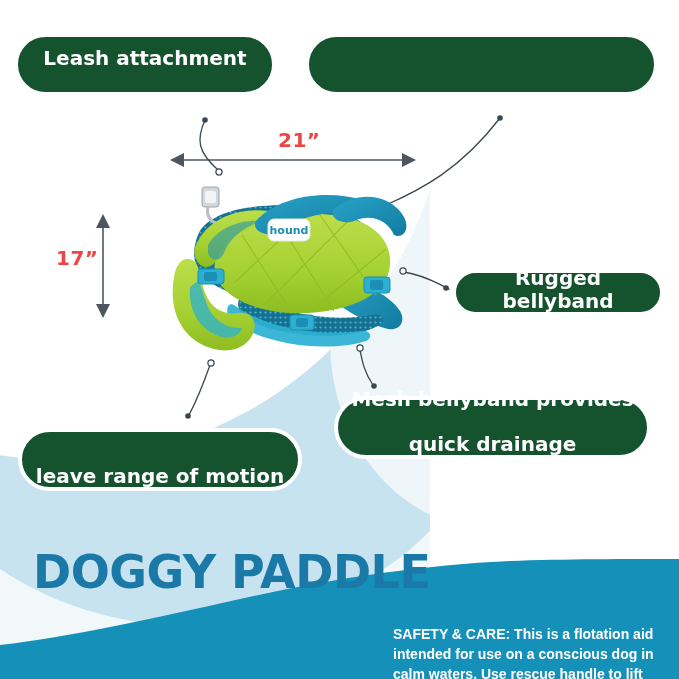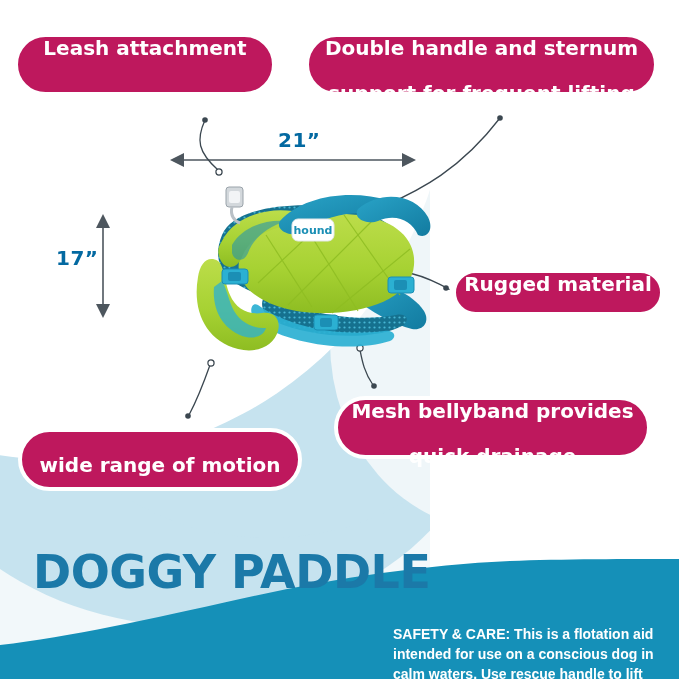--- a/index.html
+++ b/index.html
@@ -39,32 +39,32 @@
     position:absolute;left:330px;top:60px;width:330px;height:470px;
     background:#eff6f9;border-radius:50% 50% 50% 50%/60% 60% 40% 40%;
   }
 
   
   .bottom-band{position:absolute;left:0;bottom:0;width:679px;height:120px;}
   .bottom-band svg{display:block;width:679px;height:120px;}
 
   
   .dim-label{
-    position:absolute;color:#0369a1;font-weight:bold;
+    position:absolute;color:#ef4444;font-weight:bold;
     font-family:"DejaVu Sans",sans-serif;letter-spacing:.5px;
   }
   #dim-w-label{left:278px;top:128px;font-size:20px;}
   #dim-h-label{left:56px;top:246px;font-size:20px;}
   .measure-svg{position:absolute;left:0;top:0;width:679px;height:679px;pointer-events:none;}
 
   
   .pill{
-    position:absolute;background:#be185d;color:#ffffff;
+    position:absolute;background:#14532d;color:#ffffff;
     border:4px solid #ffffff;border-radius:40px;
-    display:flex;align-items:flex-start;justify-content:center;text-align:center;
+    display:flex;align-items:flex-end;justify-content:center;text-align:center;
     font-family:"DejaVu Sans",sans-serif;font-weight:bold;
     line-height:1.12;box-sizing:border-box;
   }
   .pill span{display:block;padding:0 6px;}
 
   #callout-leash{left:14px;top:33px;width:262px;height:63px;font-size:20px;}
   #callout-handle{left:305px;top:33px;width:353px;height:63px;font-size:20px;}
   #callout-rugged{left:452px;top:269px;width:212px;height:47px;font-size:20px;}
   #callout-mesh{left:334px;top:396px;width:317px;height:63px;font-size:20px;}
   #callout-open{left:18px;top:428px;width:284px;height:63px;font-size:20px;}
@@ -78,21 +78,21 @@
   #headline div{white-space:nowrap;}
 
   
   #safety{
     position:absolute;left:393px;top:625px;width:272px;
     color:#ffffff;font-family:"Liberation Sans",sans-serif;
     font-size:14px;line-height:1.42;font-weight:bold;
   }
 
   
-  #product{position:absolute;left:162px;top:165px;width:280px;height:215px;text-align:right;}
+  #product{position:absolute;left:138px;top:165px;width:280px;height:215px;text-align:right;}
   #product svg{display:block;}
 </style>
 </head>
 <body>
 
 <div id="stage">
 
   <div class="bg-pale"></div>
   <div class="bg-pale2"></div>
   <div class="bg-blob"></div>
@@ -239,40 +239,39 @@
   </div>
 
   <div class="pill" id="callout-leash">
     <span>
       <span>Leash attachment</span><br>
     </span>
   </div>
 
   <div class="pill" id="callout-handle">
     <span>
-      <span>Double handle and sternum</span><br>
-      <span>support for frequent lifting</span>
+      <br>
     </span>
   </div>
 
   <div class="pill" id="callout-rugged">
-    <span>Rugged material</span>
+    <span>Rugged bellyband</span>
   </div>
 
   <div class="pill" id="callout-mesh">
     <span>
       <span>Mesh bellyband provides</span><br>
       <span>quick drainage</span>
     </span>
   </div>
 
   <div class="pill" id="callout-open">
     <span>
       <br>
-      <span>wide range of motion</span>
+      <span>leave range of motion</span>
     </span>
   </div>
 
   <div class="bottom-band">
     <svg viewBox="0 0 679 120" preserveAspectRatio="none">
       <path d="M0,120 L0,86 C70,78 150,60 240,40 C330,20 420,6 510,2 C560,0 630,0 679,0 L679,120 Z" fill="#1590b8"></path>
     </svg>
   </div>
 
   <div id="headline">

